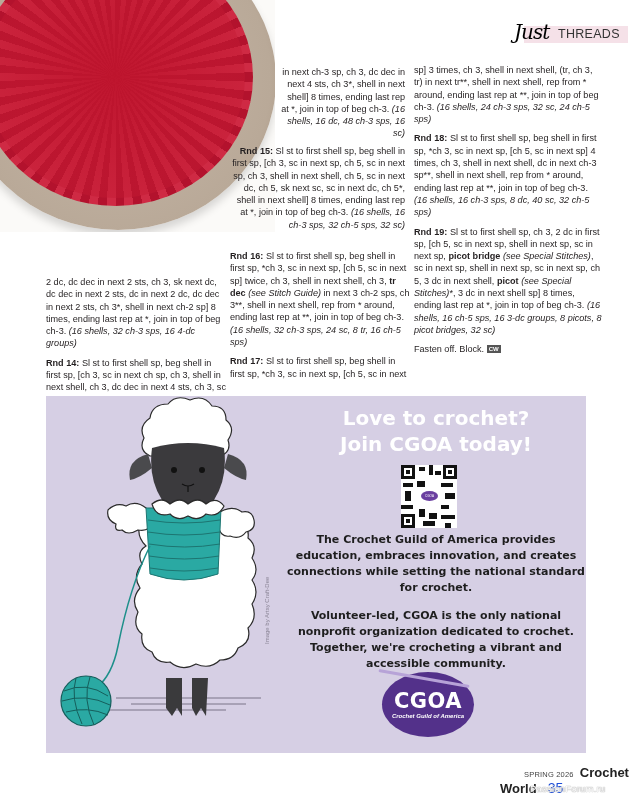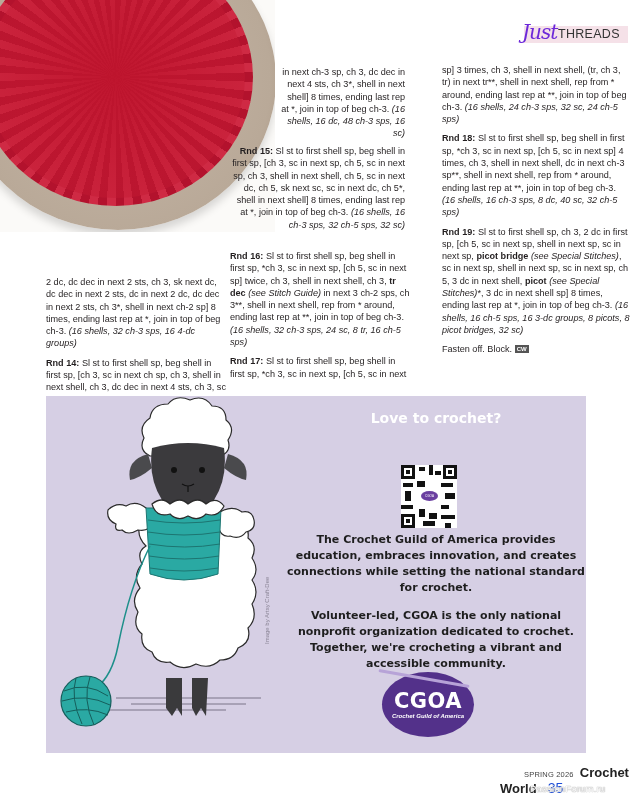--- a/index.html
+++ b/index.html
@@ -1,40 +1,40 @@
 <!DOCTYPE html>
 <html><head>
 <meta charset="utf-8">
 <style>
   html, body { margin:0; padding:0; }
   body { width:633px; height:800px; background:#ffffff; position:relative; overflow:hidden; font-family:"Liberation Sans", sans-serif; color:#231f20; }
   .header-tag { position:absolute; left:506px; top:22px; width:122px; height:24px; }
   .header-tag .pinkbar { position:absolute; left:18px; top:4px; width:104px; height:17px; background:#f5e1e8; }
-  .header-tag .just { position:absolute; left:16px; top:-2px; font-family:"DejaVu Serif", serif; font-style:italic; font-size:20px; color:#6d28d9; letter-spacing:-1px; }
+  .header-tag .just { position:absolute; left:8px; top:-2px; font-family:"DejaVu Serif", serif; font-style:italic; font-size:20px; color:#000000; letter-spacing:-1px; }
   .header-tag .threads { position:absolute; left:52px; top:5px; font-size:12.5px; color:#333; letter-spacing:0.3px; }
 
   .photo { position:absolute; left:0; top:0; width:275px; height:232px; overflow:hidden; }
   .photo .bg { position:absolute; left:0; top:0; width:275px; height:232px; background:#fbfaf8; }
   .photo .basket { position:absolute; left:-40px; top:-70px; width:316px; height:300px; border-radius:50%; background:radial-gradient(circle at 50% 50%, #c6b8a8 0%, #b9a998 70%, #a99684 85%, #cfc3b6 100%); box-shadow:0 6px 8px rgba(0,0,0,0.15); }
   .photo .doily { position:absolute; left:-22px; top:-52px; width:275px; height:258px; border-radius:50%; background:repeating-conic-gradient(from 0deg, #b3122d 0deg 4deg, #cf2a44 4deg 8deg); }
   .photo .doily::after { content:""; position:absolute; inset:8px; border-radius:50%; background:radial-gradient(circle, rgba(190,20,45,0.95) 0%, rgba(195,25,50,0.55) 60%, rgba(200,30,55,0.2) 100%); }
 
   .text { position:absolute; font-size:9.1px; line-height:12.3px; color:#231f20; }
   .text p { margin:0 0 7px 0; }
   .text b { font-weight:bold; }
   .text i { font-style:italic; }
   .col-left { left:46px; top:236px; width:182px;margin-top:40px; }
   .col-mid-top { left:280px; top:66px; width:125px; text-align:right; }
   .col-mid-rnd15 { left:230px; top:145px; width:175px; text-align:right; }
   .col-mid { left:230px; top:250px; width:180px; }
-  .col-right { left:414px; top:64px; width:188px;margin-left:28px; }
+  .col-right { left:414px; top:64px; width:188px; }
   .cw-badge { display:inline-block; font-size:6px; line-height:8px; background:#555; color:#fff; padding:0 2px; vertical-align:1px; font-weight:bold; }
 
   .ad { position:absolute; left:46px; top:396px; width:540px; height:357px; background:#d6cfe4; overflow:hidden; }
-  .ad .headline { position:absolute; left:260px; top:9px; width:260px; text-align:center; color:#ffffff; font-family:"DejaVu Sans", sans-serif; font-size:14px; line-height:26px; font-weight:bold; }
+  .ad .headline { position:absolute; left:260px; top:9px; width:260px; text-align:center; color:#ffffff; font-family:"DejaVu Sans", sans-serif; font-size:20px; line-height:26px; font-weight:bold; }
   .ad .qr { position:absolute; left:355px; top:69px; width:56px; height:63px; background:#fff; }
   .ad .qr .q { position:absolute; background:#111; }
   .ad .qr .logo { position:absolute; left:20px; top:26px; width:17px; height:10px; border-radius:50%; background:#6a3fa0; color:#fff; font-size:3px; text-align:center; line-height:10px; }
   .ad .body { position:absolute; left:240px; width:300px; text-align:center; font-family:"DejaVu Sans", sans-serif; font-size:11px; line-height:16px; color:#1e1e1e; font-weight:bold; }
   .ad .body1 { top:136px; }
   .ad .body2 { top:212px; }
   .ad .cgoa-logo { position:absolute; left:336px; top:276px; width:92px; height:65px; border-radius:50%; background:#53318a; }
   .ad .cgoa-logo .mark { position:absolute; left:0; top:17px; width:92px; text-align:center; color:#fff; font-family:"DejaVu Sans", sans-serif; font-weight:bold; font-size:21px; letter-spacing:0.5px; }
   .ad .cgoa-logo .sub { position:absolute; left:0; top:41px; width:92px; text-align:center; color:#fff; font-style:italic; font-weight:bold; font-size:6px; }
   .ad .cgoa-logo .hook { position:absolute; left:-4px; top:5px; width:92px; height:3px; background:#b7a3d7; transform:rotate(10deg); border-radius:2px; }
@@ -137,20 +137,21 @@
     <circle cx="156" cy="74" r="3" fill="#111"></circle>
     <path d="M136 88 q6 4 12 0 M142 90 l0 6" stroke="#111" stroke-width="1.2" fill="none"></path>
 
     <path d="M106 108 q10 -8 18 0 q10 -8 18 0 q10 -8 18 0 q10 -8 18 2 q-6 12 -18 8 q-8 8 -18 2 q-10 6 -18 -2 q-14 4 -18 -10z" fill="#fff" stroke="#2b2b2b" stroke-width="1.2"></path>
   </svg>
 
   <div class="credit">Image by Artsy Craft-Dee</div>
 
   <div class="headline">
     <div>Love to crochet?</div>
+    <div>Join CGOA today!</div>
   </div>
 
   <div class="qr">
     <div class="q" style="left:0;top:0;width:14px;height:14px;"></div>
     <div class="q" style="left:3px;top:3px;width:8px;height:8px;background:#fff;"></div>
     <div class="q" style="left:5px;top:5px;width:4px;height:4px;"></div>
     <div class="q" style="left:42px;top:0;width:14px;height:14px;"></div>
     <div class="q" style="left:45px;top:3px;width:8px;height:8px;background:#fff;"></div>
     <div class="q" style="left:47px;top:5px;width:4px;height:4px;"></div>
     <div class="q" style="left:0;top:49px;width:14px;height:14px;"></div>

